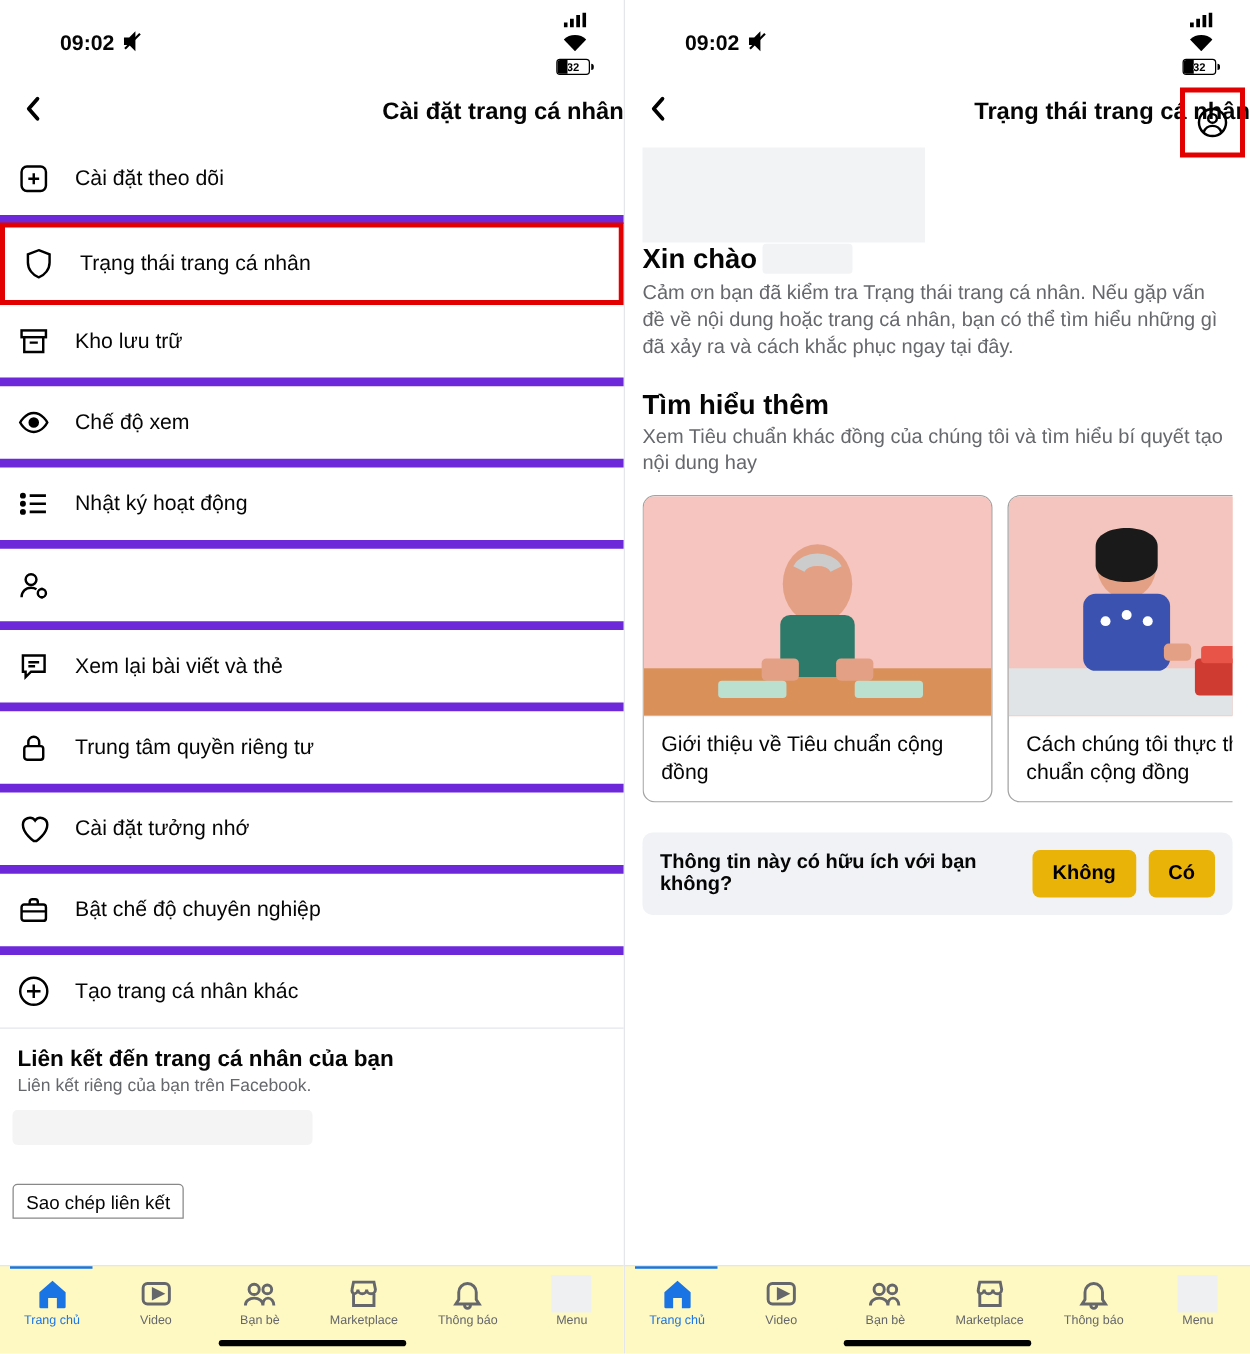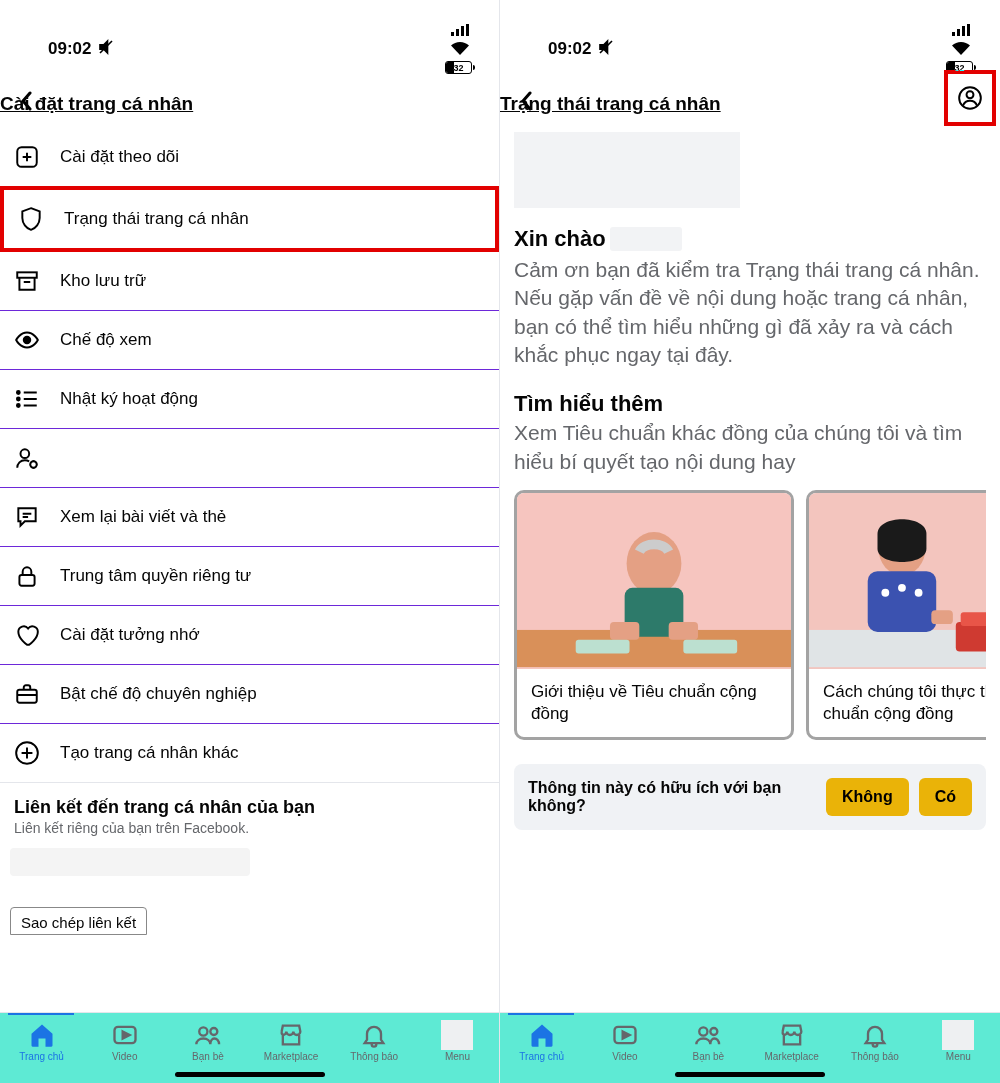--- a/index.html
+++ b/index.html
@@ -1,62 +1,62 @@
 <!DOCTYPE html>
 <html><head>
 <meta charset="utf-8">
 <style>
   * { box-sizing: border-box; margin: 0; padding: 0; }
   body { font-family: -apple-system, BlinkMacSystemFont, "Segoe UI", Helvetica, Arial, sans-serif; background: #fff; color: #050505; }
   .wrap { display: flex; width: 1000px; height: 1083px; }
   .phone { width: 500px; height: 100%; display: flex; flex-direction: column; position: relative; background: #fff; }
   .phone.left { border-right: 1px solid #e4e6eb; }
   
-  .status { display: flex; justify-content: space-between; align-items: center; padding: 24px 24px 6px 48px; font-size: 17px; font-weight: 600; text-align: center; }
+  .status { display: flex; justify-content: space-between; align-items: center; padding: 10px 24px 6px 48px; font-size: 17px; font-weight: 600; text-align: center; }
   .status-right { display: flex; align-items: center; gap: 6px; flex-direction: column; }
   .status-right svg { display: block; }
   .battery { display: flex; align-items: center; gap: 1px; }
   .battery-body { position: relative; width: 27px; height: 13px; border: 1px solid #000; border-radius: 3px; display:flex; align-items:center; justify-content:center; font-size:9px; font-weight:700;}
   .battery-body::before { content:""; position:absolute; left:0; top:0; bottom:0; width:32%; background:#000; border-radius:2px 0 0 2px;}
   .battery-body span{position:relative; z-index:1; color:#000; mix-blend-mode:difference; filter:invert(1);}
   .battery-tip { width: 2px; height: 5px; background: #000; border-radius: 0 2px 2px 0; }
   .status-left{display:flex; align-items:center; gap:6px;}
   
   .hdr { display: flex; align-items: center; padding: 8px 12px; position: relative; height: 48px; }
-  .hdr-title { position:absolute; left:0; right:0; text-align:left; font-size: 19px; font-weight: 700; pointer-events:none;text-decoration:underline;}
+  .hdr-title { position:absolute; left:0; right:0; text-align:right; font-size: 19px; font-weight: 700; pointer-events:none;}
   .back { font-size: 22px; font-weight: 700; padding: 4px 8px; cursor:pointer;}
   .red-box { border: 4px solid #e20000; }
   .profile-icon-box{ position:absolute; right:4px; top:70px; width:52px; height:56px; display:flex; align-items:center; justify-content:center;}
   
   .list { flex: 0 0 auto; }
-  .row { display: flex; align-items: center; gap: 20px; padding: 16px 14px; border-bottom: 1px solid #6d28d9; font-size: 17px; cursor:pointer;}
+  .row { display: flex; align-items: center; gap: 20px; padding: 16px 14px; border-bottom: 7px solid #6d28d9; font-size: 17px; cursor:pointer;}
   .row .ic { width: 26px; height: 26px; display: flex; align-items: center; justify-content: center; flex-shrink:0;}
   .row.highlight { border: 4px solid #e20000; margin-top:-1px;}
   .section { padding: 14px 14px 4px 14px; }
   .section h3 { font-size: 18px; font-weight: 700; margin-bottom: 2px;}
   .section p { font-size: 14px; color: #65676b; }
   .link-pill{ margin:8px 10px; width:240px; height:28px; background:#f4f4f4; border-radius:4px;}
   .copy-btn{ margin:23px 10px 0 10px; display:inline-block; border:1px solid #888; border-radius:4px 4px 0 0; padding:6px 10px 0 10px; font-size:15px; height:28px; overflow:hidden;}
   
   .content { padding: 0 14px; overflow:hidden;}
   .cover-ph{ width:226px; height:76px; background:#f2f3f5; margin-top:4px;}
-  .hello-row{display:flex; align-items:center; gap:4px; margin-top:18px;}
+  .hello-row{display:flex; align-items:center; gap:4px; }
   .hello-row h2{font-size:22px; font-weight:800;}
   .hello-ph{width:72px; height:24px; background:#f2f3f5; border-radius:3px;}
-  .body-text{font-size:21px; color:#65676b; line-height:1.35; margin-top:4px;}
+  .body-text{font-size:16px; color:#65676b; line-height:1.35; margin-top:4px;}
   .subhead{font-size:22px; font-weight:800; margin-top:22px;}
   .cards{display:flex; gap:12px; margin-top:14px; overflow:hidden;}
-  .card{flex:0 0 280px; border:3px solid #a3a3a3; border-radius:10px; overflow:hidden; background:#fff; cursor:pointer;}
+  .card{flex:0 0 280px; border:1px solid #a3a3a3; border-radius:10px; overflow:hidden; background:#fff; cursor:pointer;}
   .card-img{height:176px; display:flex; align-items:flex-end; justify-content:center;}
   .card-cap{padding:12px 14px; font-size:17px; line-height:1.3; min-height:66px;}
   .feedback{margin:24px 0 0 0; background:#f0f2f5; border-radius:8px; padding:14px; display:flex; align-items:center; gap:10px;}
   .feedback .q{flex:1; font-size:16px; font-weight:600;}
   .fb-btn{background:#eab308; border:none; border-radius:6px; padding:10px 16px; font-size:16px; font-weight:700; cursor:pointer;}
   
-  .nav{position:absolute; bottom:0; left:0; right:0; background:#5eead4; border-top:1px solid #e4e6eb;}
+  .nav{position:absolute; bottom:0; left:0; right:0; background:#fef9c3; border-top:1px solid #e4e6eb;}
   .nav-top-ind{height:2px; width:66px; background:#1b74e4; margin-left:8px;}
   .nav-items{display:flex;}
   .nav-item{flex:1; display:flex; flex-direction:column; align-items:center; gap:2px; padding:6px 0 4px 0; font-size:10px; color:#65676b; cursor:pointer;}
   .nav-item.active{color:#1b74e4;}
   .nav-item .ni{height:28px; display:flex; align-items:center; justify-content:center;}
   .nav-menu-ph{width:32px; height:30px; background:#eef0f2;}
   .home-ind{height:5px; width:150px; background:#000; border-radius:3px; margin:6px auto 6px auto;}
   .scroll-area{flex:1; overflow:hidden;}
 </style>
 </head>

